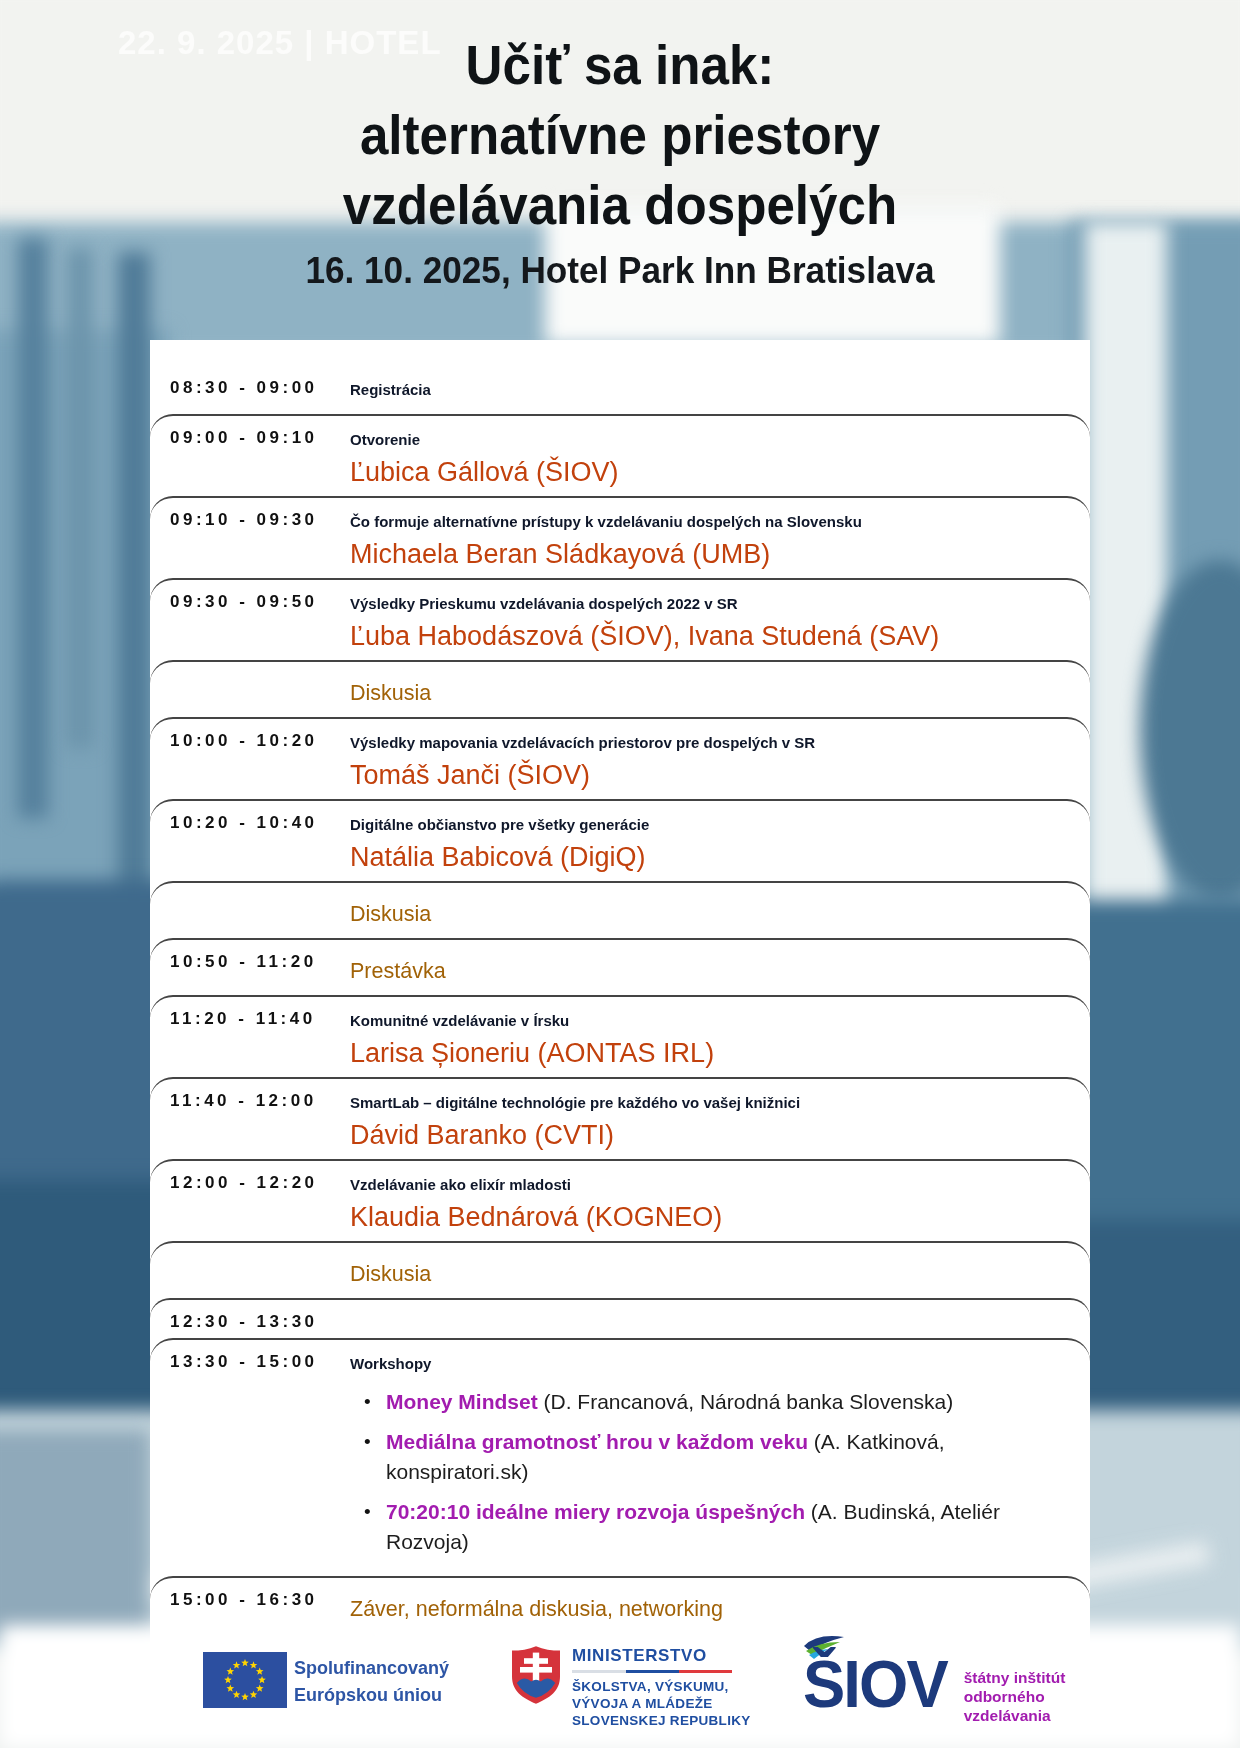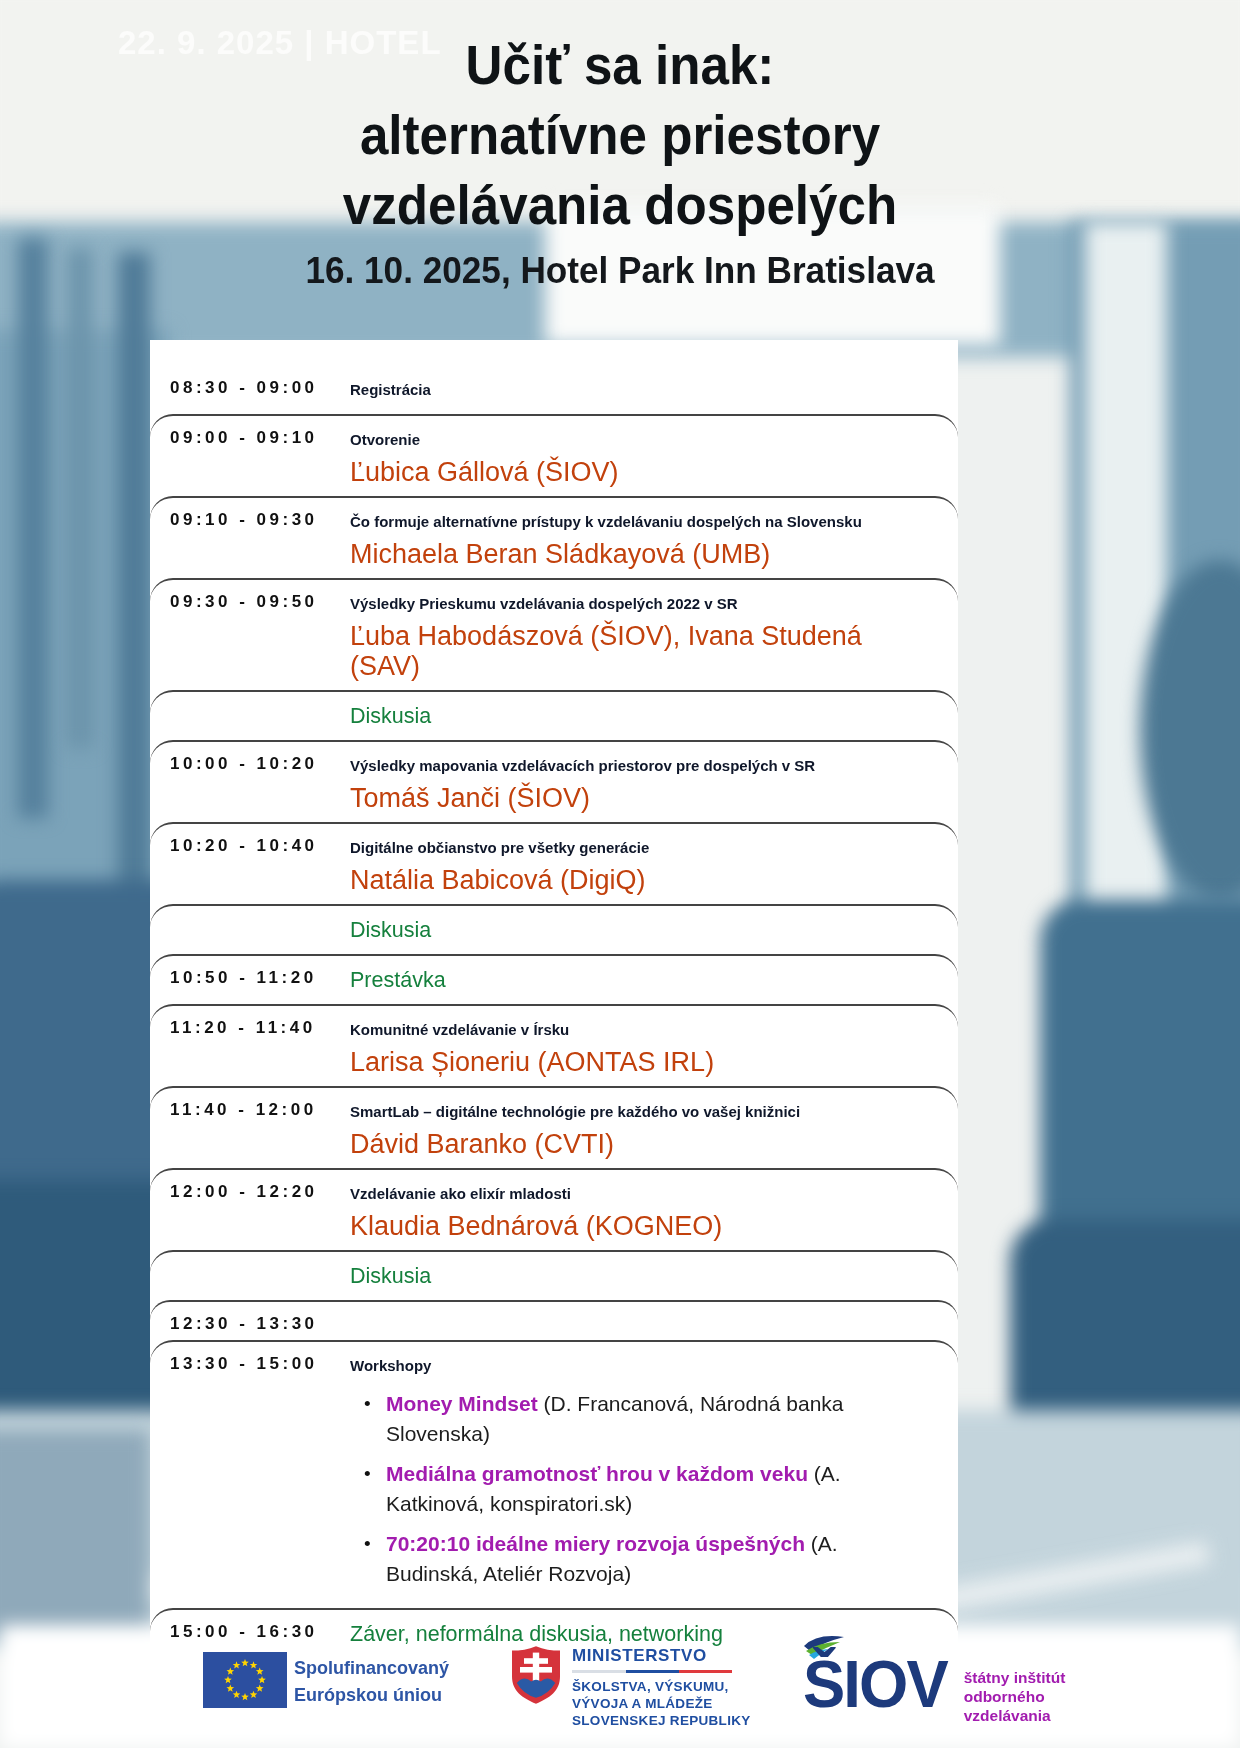--- a/index.html
+++ b/index.html
@@ -43,32 +43,32 @@
     font-size:55px;font-weight:800;line-height:70px;color:#0f1316;
     transform:scaleX(.93);
   }
   .subtitle{
     position:absolute;left:0;top:250px;width:1240px;z-index:3;text-align:center;
     font-size:37px;font-weight:800;color:#14181c;transform:scaleX(.95);
   }
 
   
   .panel{
-    position:absolute;left:150px;top:340px;width:808px;z-index:2;
+    position:absolute;left:150px;top:340px;width:940px;z-index:2;
     background:#ffffff;padding:26px 0 30px 0;box-sizing:border-box;
   }
   .row{display:flex;padding:6px 0;}
   .row + .row{border-top:2px solid #444444;border-radius:23px;}
   .cell-time{
     flex:0 0 192px;box-sizing:border-box;padding:6px 0 0 20px;
     font-size:17px;font-weight:700;letter-spacing:3.5px;color:#111;white-space:nowrap;
   }
   .cell-content{flex:1;padding:3px 24px 3px 8px;}
   .s-title{font-size:15px;font-weight:700;line-height:30px;color:#0f172a;}
-  .s-plain{font-size:21.5px;font-weight:400;line-height:30px;color:#15803d;}
+  .s-plain{font-size:21.5px;font-weight:400;line-height:30px;color:#a16207;margin-top:7px;}
   .s-speaker{font-size:27px;font-weight:400;line-height:30px;color:#c2410c;margin-top:2px;}
   .bullets{margin:8px 0 2px 34px;padding:0;}
   .bullets li{
     list-style:none;position:relative;font-size:21px;line-height:30px;
     color:#1d1d1d;margin-bottom:10px;padding-left:2px;
   }
   .bullets li::before{content:"•";position:absolute;left:-20px;top:0;font-size:19px;color:#111;}
   .bullets b{font-weight:700;color:#a21caf;}
 
   

